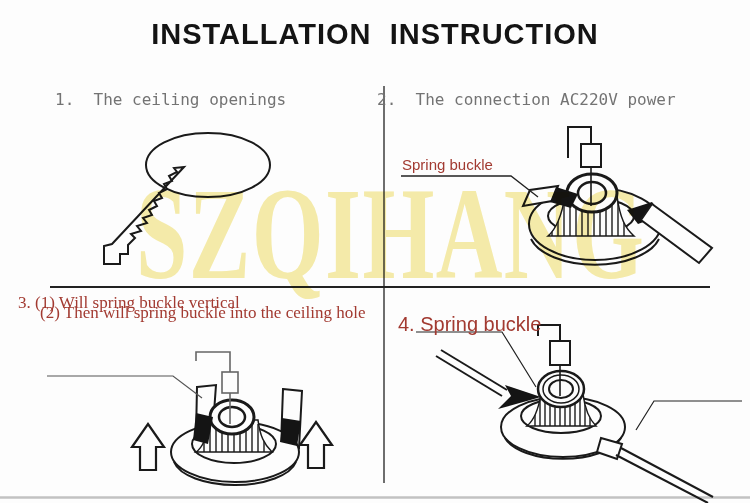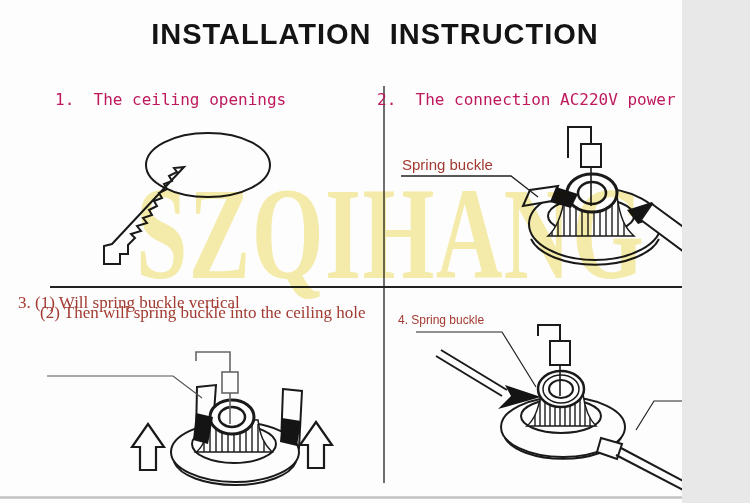--- a/index.html
+++ b/index.html
@@ -1,32 +1,32 @@
 <!DOCTYPE html>
 <html><head>
 <meta charset="utf-8">
 <style>
   html,body{margin:0;padding:0;background:#e8e8e8;}
   #stage{
     position:relative;
-    width:682px;height:503px;
+    width:750px;height:503px;
     background:#fdfdfd;
     overflow:hidden;
     font-family:"Liberation Sans",sans-serif;
   }
   #art{position:absolute;left:0;top:0;z-index:1;}
   .txt{position:absolute;z-index:2;white-space:pre;}
   .title{
     left:0;top:18px;width:750px;text-align:center;
     font-family:"Liberation Sans",sans-serif;
     font-weight:bold;font-size:29px;letter-spacing:1px;color:#141414;
   }
   .cap-mono{
     font-family:"DejaVu Sans Mono","Liberation Mono",monospace;
-    font-size:16px;color:#be185d;
+    font-size:16px;color:#737373;
   }
   .cap-serif{
     font-family:"Liberation Serif",serif;
     font-size:17px;color:#a23a31;
   }
   .lbl{
     font-family:Liberation Sans, sans-serif;
     font-size:15px;color:#a23a31;
   }
   #watermark{
@@ -181,18 +181,18 @@
 
   <div class="txt cap-mono" style="left:377px;top:90px;">2.  The connection AC220V power</div>
 
   <div class="txt lbl" style="left:402px;top:156px;">Spring buckle</div>
 
 
   <div class="txt cap-serif" style="left:18px;top:293px;">3. (1) Will spring buckle vertical</div>
 
   <div class="txt cap-serif" style="left:40px;top:303px;">(2) Then will spring buckle into the ceiling hole</div>
 
-  <div class="txt lbl" style="left:398px;top:313px;font-size:12px;text-align:center;">4. Spring buckle</div>
+  <div class="txt lbl" style="left:398px;top:313px;font-size:20px;text-align:center;">4. Spring buckle</div>
 
 
   <div id="watermark">SZQIHANG</div>
 
 </div>
 
 </body></html>

